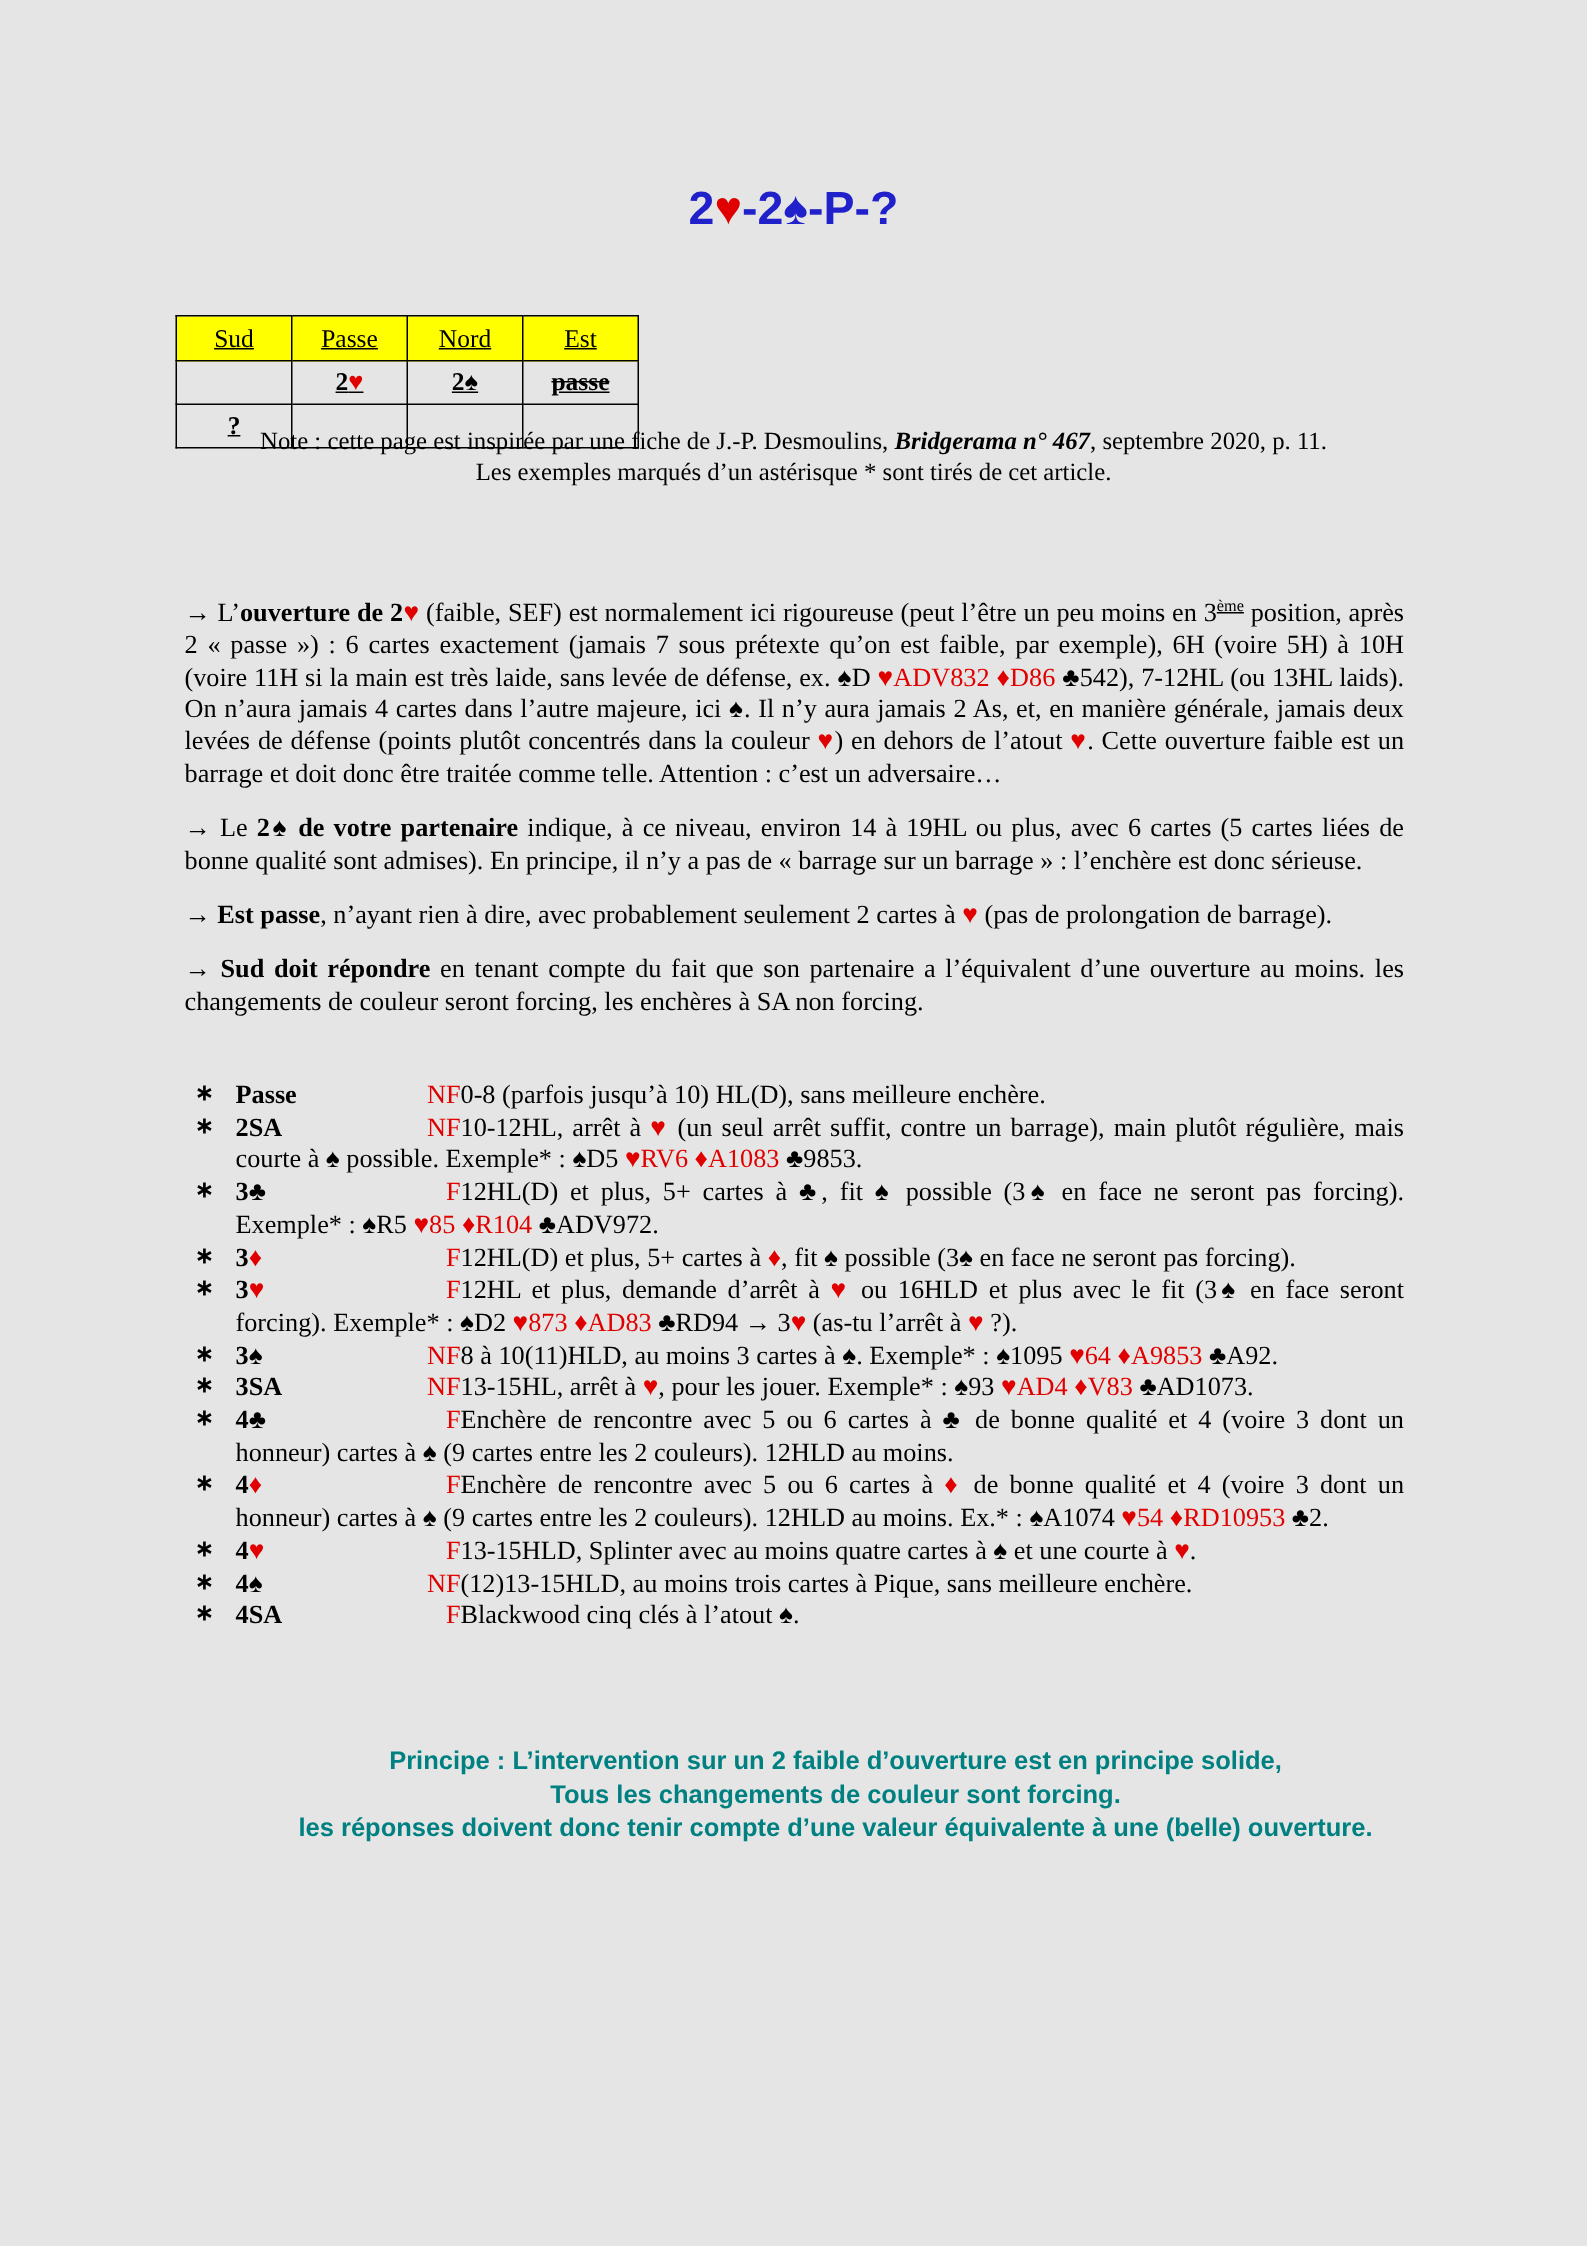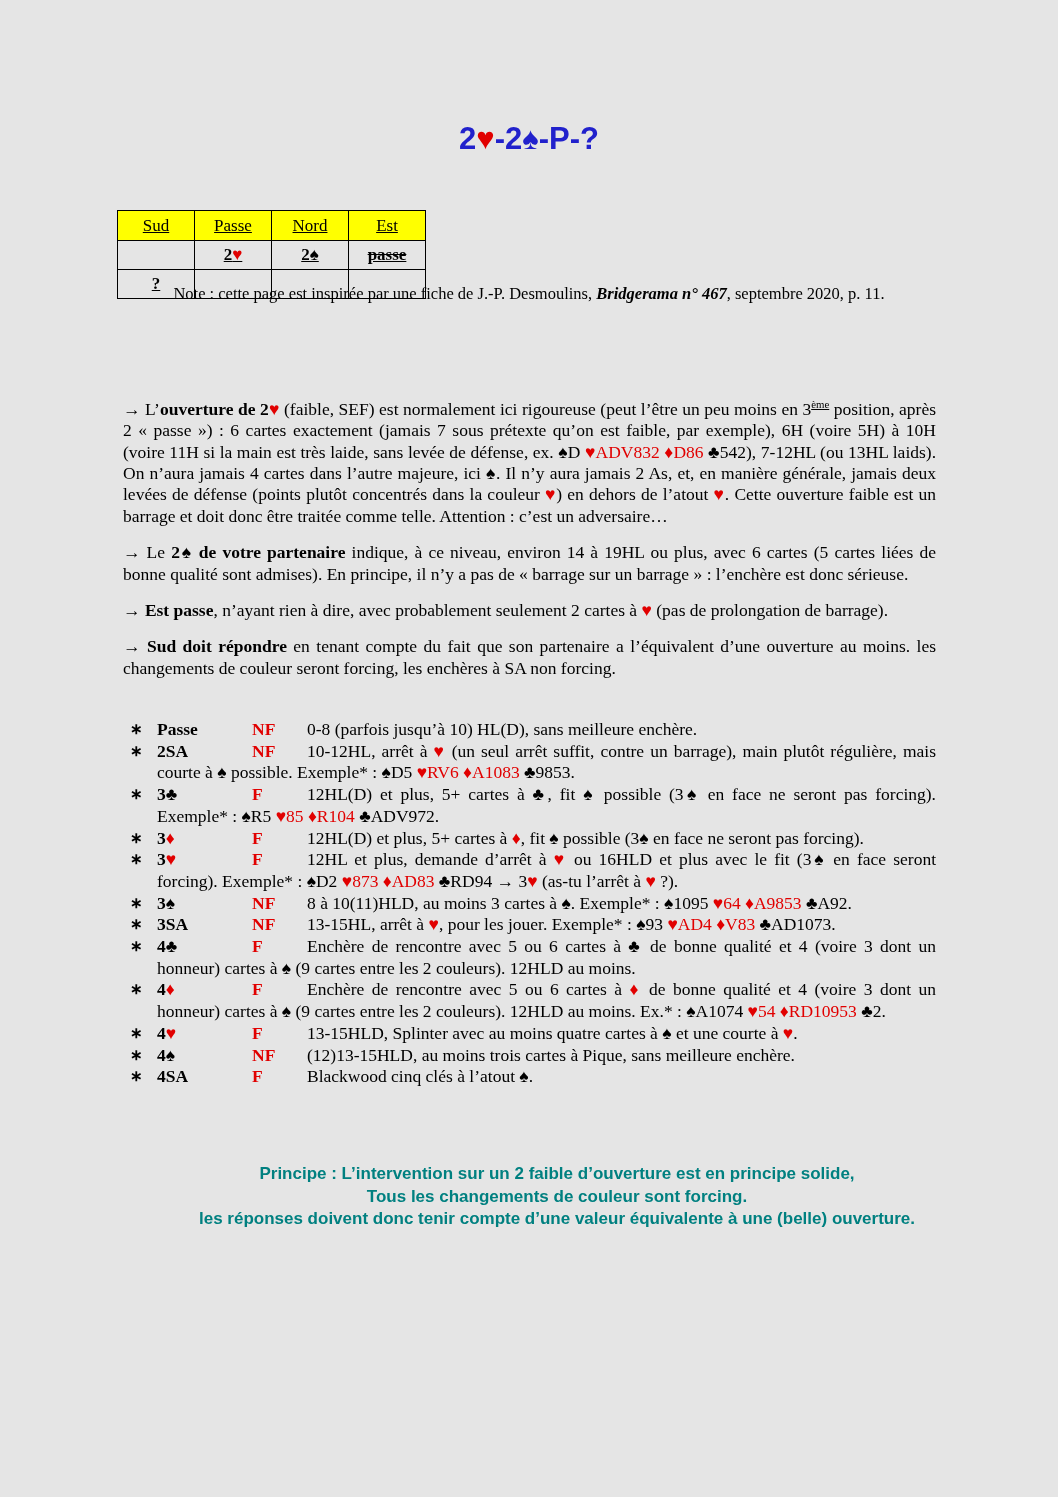--- a/index.html
+++ b/index.html
@@ -58,21 +58,21 @@
   .bid-list{
     position:absolute;top:719px;left:123px;width:813px;
     font-size:17.5px;line-height:21.7px;text-align:justify;
   }
   .bid-item{position:relative;padding-left:34px;}
   .bid-item .bullet{
     position:absolute;left:7px;top:0;
     font-size:15px;font-weight:bold;
   }
   .bid-item .bid{display:inline-block;width:95px;font-weight:bold;text-align:left;}
-  .bid-item .forcing{display:inline-block;width:55px;font-weight:bold;color:var(--red);text-align:left;}
+  .bid-item .forcing{display:inline-block;width:55px;font-weight:normal;color:var(--red);text-align:right;}
   
   .principle{
     position:absolute;top:1163px;left:0;width:100%;
     text-align:center;
     font-family:"Liberation Sans", sans-serif;
     font-weight:bold;font-size:17px;line-height:22.5px;
     color:var(--teal);
     padding-left:28px;
   }
   
@@ -109,20 +109,21 @@
         <td><span class="b">?</span></td>
         <td></td>
         <td></td>
         <td></td>
       </tr>
     </tbody>
   </table>
 
   <div class="note">
     <div><span>Note : cette page est inspirée par une fiche de J.-P. Desmoulins, </span><span class="b i">Bridgerama n° 467</span><span>, septembre 2020, p. 11.</span></div>
+    <div><span>Les exemples marqués d’un astérisque * sont tirés de cet article.</span></div>
   </div>
 
   <div class="body-text">
     <p><span>→ L’</span><span class="b">ouverture de 2</span><span class="b c-red">♥</span><span> (faible, SEF) est normalement ici rigoureuse (peut l’être un peu moins en 3</span><span class="sup">ème</span><span> position, après 2 « passe ») : 6 cartes exactement (jamais 7 sous prétexte qu’on est faible, par exemple), 6H (voire 5H) à 10H (voire 11H si la main est très laide, sans levée de défense, ex. ♠D </span><span class="c-red">♥ADV832 ♦D86</span><span> ♣542), 7-12HL (ou 13HL laids). On n’aura jamais 4 cartes dans l’autre majeure, ici ♠. Il n’y aura jamais 2 As, et, en manière générale, jamais deux levées de défense (points plutôt concentrés dans la couleur </span><span class="c-red">♥</span><span>) en dehors de l’atout </span><span class="c-red">♥</span><span>. Cette ouverture faible est un barrage et doit donc être traitée comme telle. Attention : c’est un adversaire…</span></p>
     <p><span>→ Le </span><span class="b">2♠ de votre partenaire</span><span> indique, à ce niveau, environ 14 à 19HL ou plus, avec 6 cartes (5 cartes liées de bonne qualité sont admises). En principe, il n’y a pas de « barrage sur un barrage » : l’enchère est donc sérieuse.</span></p>
     <p><span>→ </span><span class="b">Est passe</span><span>, n’ayant rien à dire, avec probablement seulement 2 cartes à </span><span class="c-red">♥</span><span> (pas de prolongation de barrage).</span></p>
     <p><span>→ </span><span class="b">Sud doit répondre</span><span> en tenant compte du fait que son partenaire a l’équivalent d’une ouverture au moins. les changements de couleur seront forcing, les enchères à SA non forcing.</span></p>
   </div>
 
   <div class="bid-list" id="bid-list">

